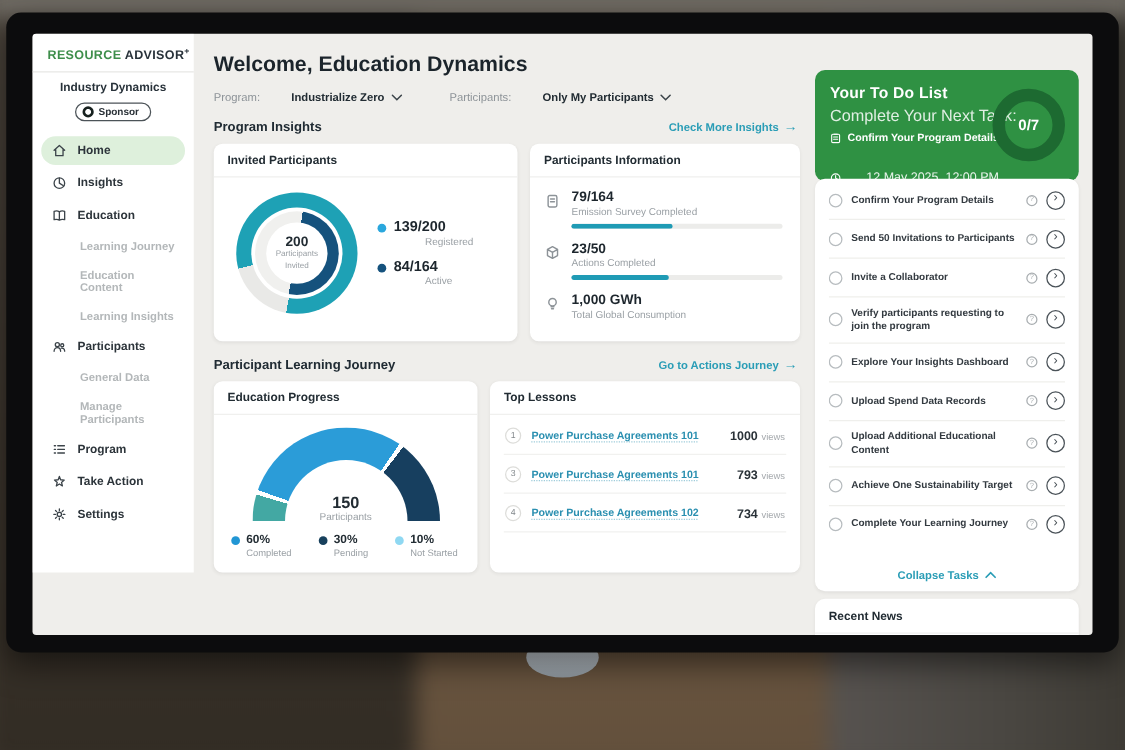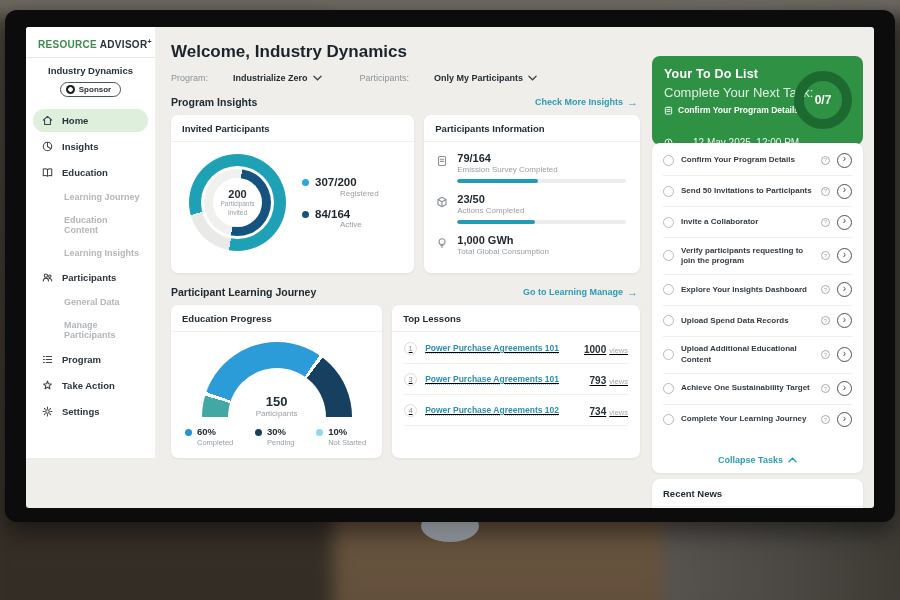--- a/index.html
+++ b/index.html
@@ -101,21 +101,21 @@
   .gauge-hole { position:absolute; left:26px; top:26px; width:98px; height:98px; border-radius:50%; background:#fff; }
   .gauge-center { position:absolute; left:0; bottom:0; width:100%; text-align:center; }
   .gauge-center .gv { font-size:13px; font-weight:bold; color:#222c33; }
   .gauge-center .gl { font-size:8px; color:#9aa0a5; }
   .edu-legend { display:flex; justify-content:space-between; padding:9px 16px 0 14px; }
   .edu-leg { display:flex; gap:5px; align-items:flex-start; }
   .edu-leg .pct { font-size:9.5px; font-weight:bold; color:#222c33; line-height:1.15; }
   .edu-leg .lbl { font-size:7.5px; color:#9aa0a5; }
 
   .lesson-list { padding:1px 11px 0; }
-  .lesson { display:flex; align-items:center; gap:8px; padding:6px 1px; border-bottom:1px solid #f1f1ef;text-decoration:underline; }
+  .lesson { display:flex; align-items:center; gap:8px; padding:6px 1px; border-bottom:1px solid #f1f1ef; }
   .lesson:last-child { border-bottom:none; }
   .rank { width:13px; height:13px; border:1px solid #ddddda; border-radius:50%; flex:none;
           font-size:7px; color:#82888c; display:flex; align-items:center; justify-content:center; }
   .l-title { flex:1; font-size:8.5px; font-weight:bold; color:#2a8fb0; cursor:pointer;
              text-decoration:underline dotted 1px rgba(42,143,176,.45); text-underline-offset:2px; }
   .l-views-v { font-size:10px; font-weight:bold; color:#2a3238; }
   .l-views-s { font-size:7.5px; color:#a5a9ad; margin-left:3px; }
 
   
   .rightpanel { position:absolute; right:11px; top:0; width:211px; height:481px; }
@@ -252,21 +252,21 @@
                   <circle fill="none" stroke="currentColor" stroke-width="1.3" stroke-linecap="round" stroke-linejoin="round" cx="8" cy="8" r="2.1"></circle>
                   <path fill="none" stroke="currentColor" stroke-width="1.3" stroke-linecap="round" stroke-linejoin="round" d="M8 2.6 V4.2 M8 11.8 V13.4 M2.6 8 H4.2 M11.8 8 H13.4 M4.2 4.2 L5.3 5.3 M10.7 10.7 L11.8 11.8 M11.8 4.2 L10.7 5.3 M5.3 10.7 L4.2 11.8"></path>
                 </svg>
               </span>
               <span class="nav-label">Settings</span>
             </div>
           </nav>
       </aside>
 
       <main class="main">
-        <h1>Welcome, Industry Dynamics</h1>
+        <h1>Welcome, Education Dynamics</h1>
 
         <div class="filters">
           <div class="filter">
             <span class="f-label">Program:</span>
             <span class="f-value">Industrialize Zero</span>
             <svg class="chev-down" viewBox="0 0 10 6">
                 <polyline points="1,1 5,5 9,1" fill="none" stroke="#3c444a" stroke-width="1.4" stroke-linecap="round"></polyline>
               </svg>
           </div>
           <div class="filter">
@@ -295,21 +295,21 @@
                 <div class="donut-in"></div>
                 <div class="donut-hole">
                   <span class="dv">200</span>
                   <span class="dl">Participants Invited</span>
                 </div>
               </div>
               <div class="legend-col" id="invitedLegend">
                   <div class="leg">
                     <span class="leg-dot" style="background: rgb(42, 167, 221);"></span>
                     <div>
-                      <div class="leg-v">307/200</div>
+                      <div class="leg-v">139/200</div>
                       <div class="leg-l">Registered</div>
                     </div>
                   </div>
                   <div class="leg">
                     <span class="leg-dot" style="background: rgb(21, 82, 125);"></span>
                     <div>
                       <div class="leg-v">84/164</div>
                       <div class="leg-l">Active</div>
                     </div>
                   </div>
@@ -355,21 +355,21 @@
                     <div class="stat-label">Total Global Consumption</div>
                   </div>
                 </div>
               </div>
           </div>
         </div>
 
         <div class="sec-row">
           <h2>Participant Learning Journey</h2>
           <a class="tlink">
-            <span>Go to Learning Manage</span>
+            <span>Go to Actions Journey</span>
             <span class="arr">→</span>
           </a>
         </div>
 
         <div class="cards">
           <div class="card edu">
             <div class="card-title">Education Progress</div>
             <div class="gauge">
               <div class="gauge-fill"></div>
               <div class="gauge-hole"></div>

